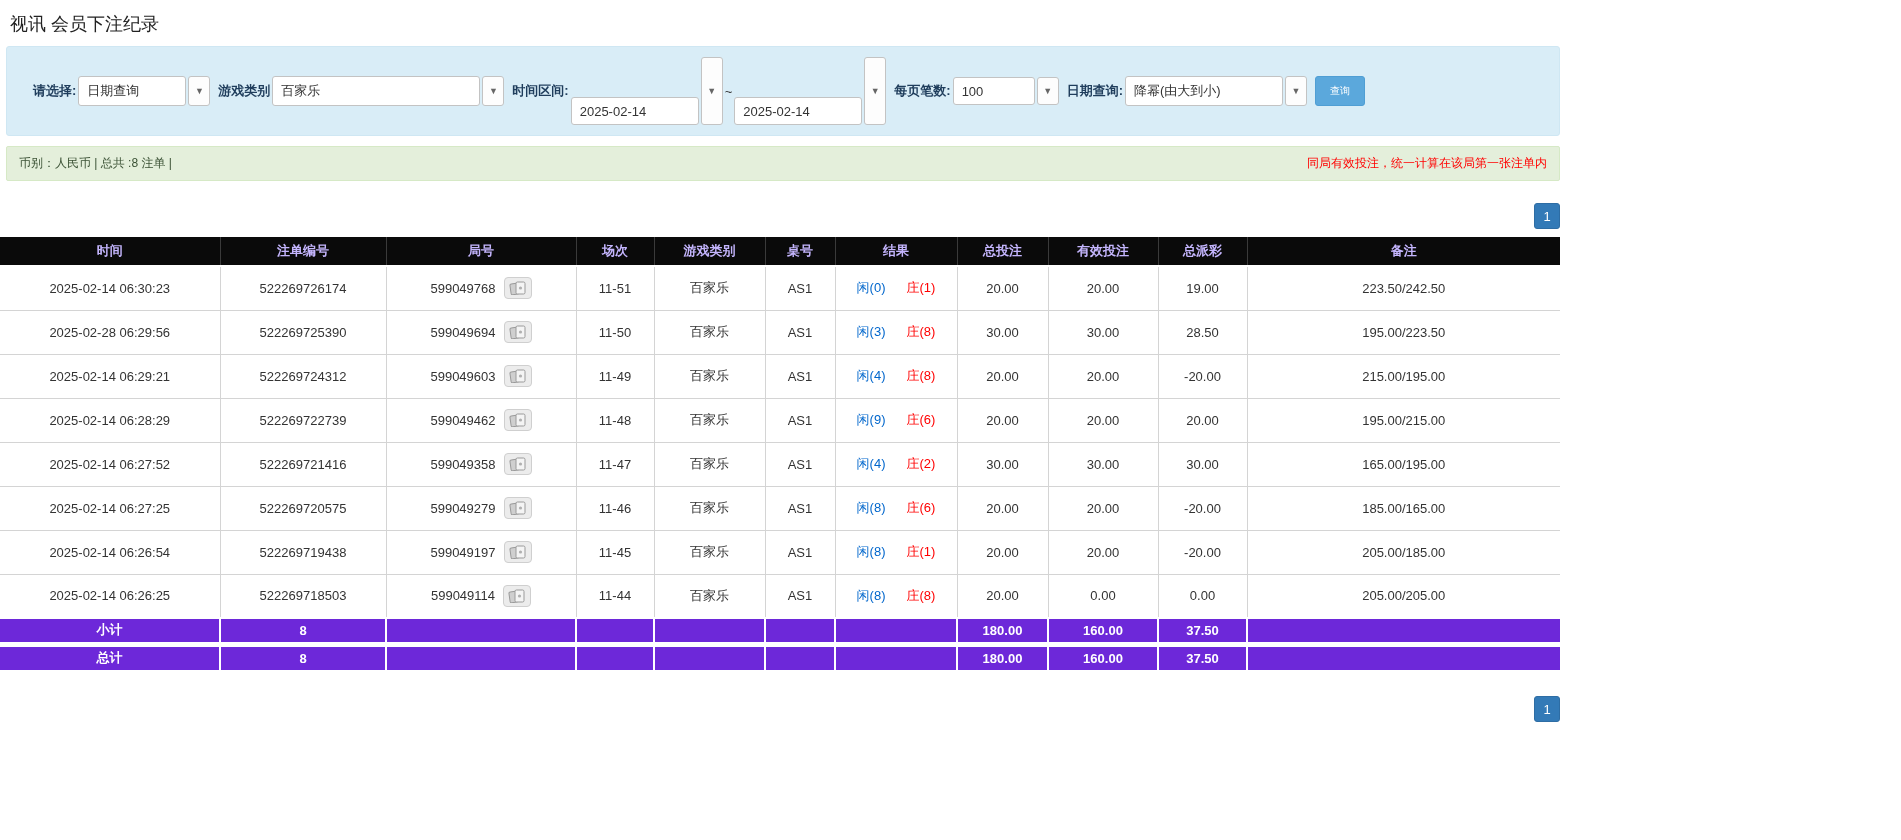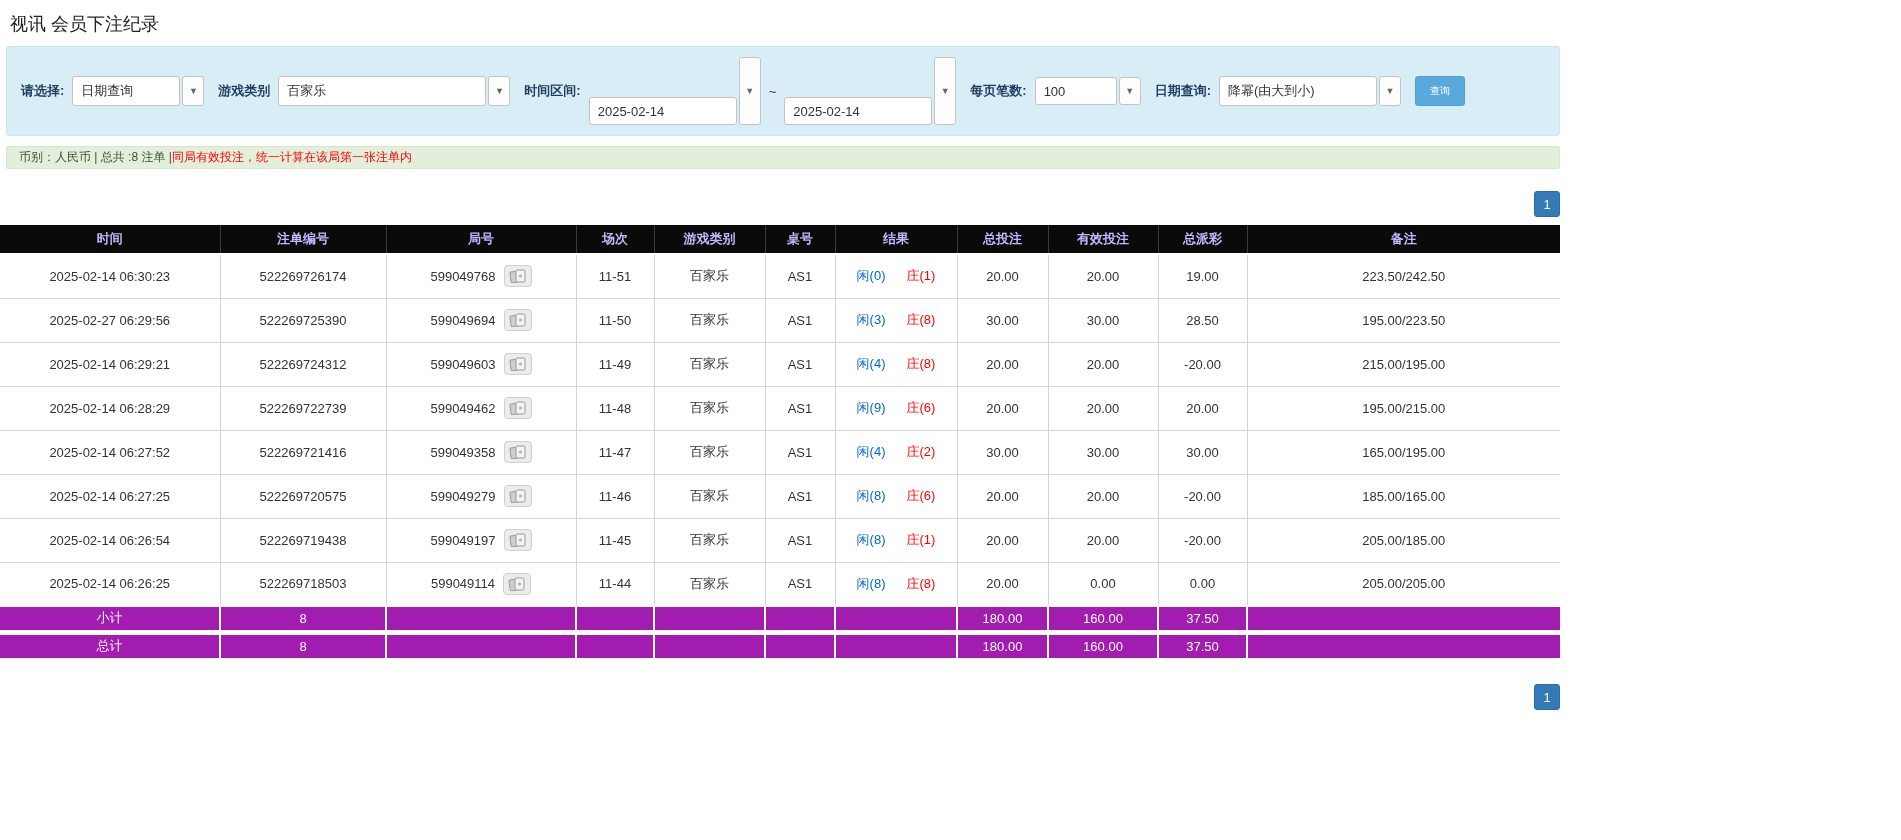--- a/index.html
+++ b/index.html
@@ -20,24 +20,23 @@
     color: #222;
     margin: 6px 0 10px 10px;
   }
 
   
   .filter-bar {
     margin: 0 0 10px 6px;
     background: #d9edf7;
     border: 1px solid #cfe7f3;
     border-radius: 3px;
-    padding: 10px 12px;
+    padding: 10px 24px;
     display: flex;
     align-items: center;
-    gap: 6px;
   }
   .filter-label {
     font-weight: bold;
     color: #1f3d5c;
     margin: 0 2px 0 8px;
     white-space: nowrap;
   }
   .combo { display: inline-flex; align-items: stretch; }
   .combo .combo-value {
     background: #fff;
@@ -57,21 +56,21 @@
     background: #fdfdfd;
     color: #666;
     font-size: 9px;
     display: flex;
     align-items: center;
     justify-content: center;
     cursor: pointer;
   }
   .w-select .combo-value { width: 108px; }
   .w-game .combo-value   { width: 208px; }
-  .w-date .combo-value   { width: 148px; margin-top: 40px; }
+  .w-date .combo-value   { width: 128px; margin-top: 40px; }
   .w-size .combo-value   { width: 82px; }
   .w-sort .combo-value   { width: 158px; }
   .tilde { color: #333; margin: 0 2px; }
   .search-btn {
     margin-left: 8px;
     background: #5ba8dc;
     color: #fff;
     border: 1px solid #4f9ed4;
     border-radius: 3px;
     padding: 7px 14px;
@@ -79,24 +78,24 @@
     cursor: pointer;
     white-space: nowrap;
   }
 
   
   .info-bar {
     margin: 0 0 14px 6px;
     background: #e4efdb;
     border: 1px solid #d6e9c6;
     border-radius: 2px;
-    padding: 2px 12px;
+    padding: 8px 12px;
     display: flex;
     align-items: center;
-    justify-content: flex-start;
+    justify-content: space-between;
     font-size: 12px;
   }
   .info-summary { color: #3a5134; }
   .info-notice  { color: #ff0000; }
 
   
   .pagination { width: 1560px; display: flex; justify-content: flex-end; margin: 22px 0 8px 0; }
   .pagination.bottom { margin-top: 26px; }
   .page-btn {
     min-width: 26px;
@@ -153,23 +152,23 @@
     width: 28px;
     height: 22px;
     background: #ececec;
     border: 1px solid #cfcfcf;
     border-radius: 4px;
     cursor: pointer;
   }
 
   
   table.records tr.summary td {
-    background: #a21caf;
+    background: #6d28d9;
     color: #fff;
-    font-weight: normal;
+    font-weight: bold;
     height: 26px;
     border-right: 2px solid #fff;
     border-bottom: none;
     border-top: 2px solid #fff;
   }
   table.records tr.summary td:last-child { border-right: none; }
   table.records tr.total td { border-top: 5px solid #fff; }
 </style>
 </head>
 <body>
@@ -277,21 +276,21 @@
     <td>
       <span class="xian">闲(0)</span><span class="zhuang">庄(1)</span>
     </td>
     <td class="bet-link">20.00</td>
     <td>20.00</td>
     <td>19.00</td>
     <td>223.50/242.50</td>
   </tr>
 
   <tr>
-    <td>2025-02-27 06:29:56</td>
+    <td>2025-02-28 06:29:56</td>
     <td>522269725390</td>
     <td>
       <span class="round-cell">
         <span>599049694</span>
         <span class="icon-btn">
           <svg width="18" height="14" viewBox="0 0 18 14" aria-hidden="true">
             <rect x="1.5" y="2.5" width="8" height="11" rx="1.5" fill="#cfcfcf" stroke="#9a9a9a" transform="rotate(-8 5.5 8)"></rect>
             <rect x="7" y="1" width="9" height="12" rx="1.5" fill="#f4f4f4" stroke="#9a9a9a"></rect>
             <circle cx="11.5" cy="7" r="1.6" fill="#b0b0b0"></circle>
           </svg>

